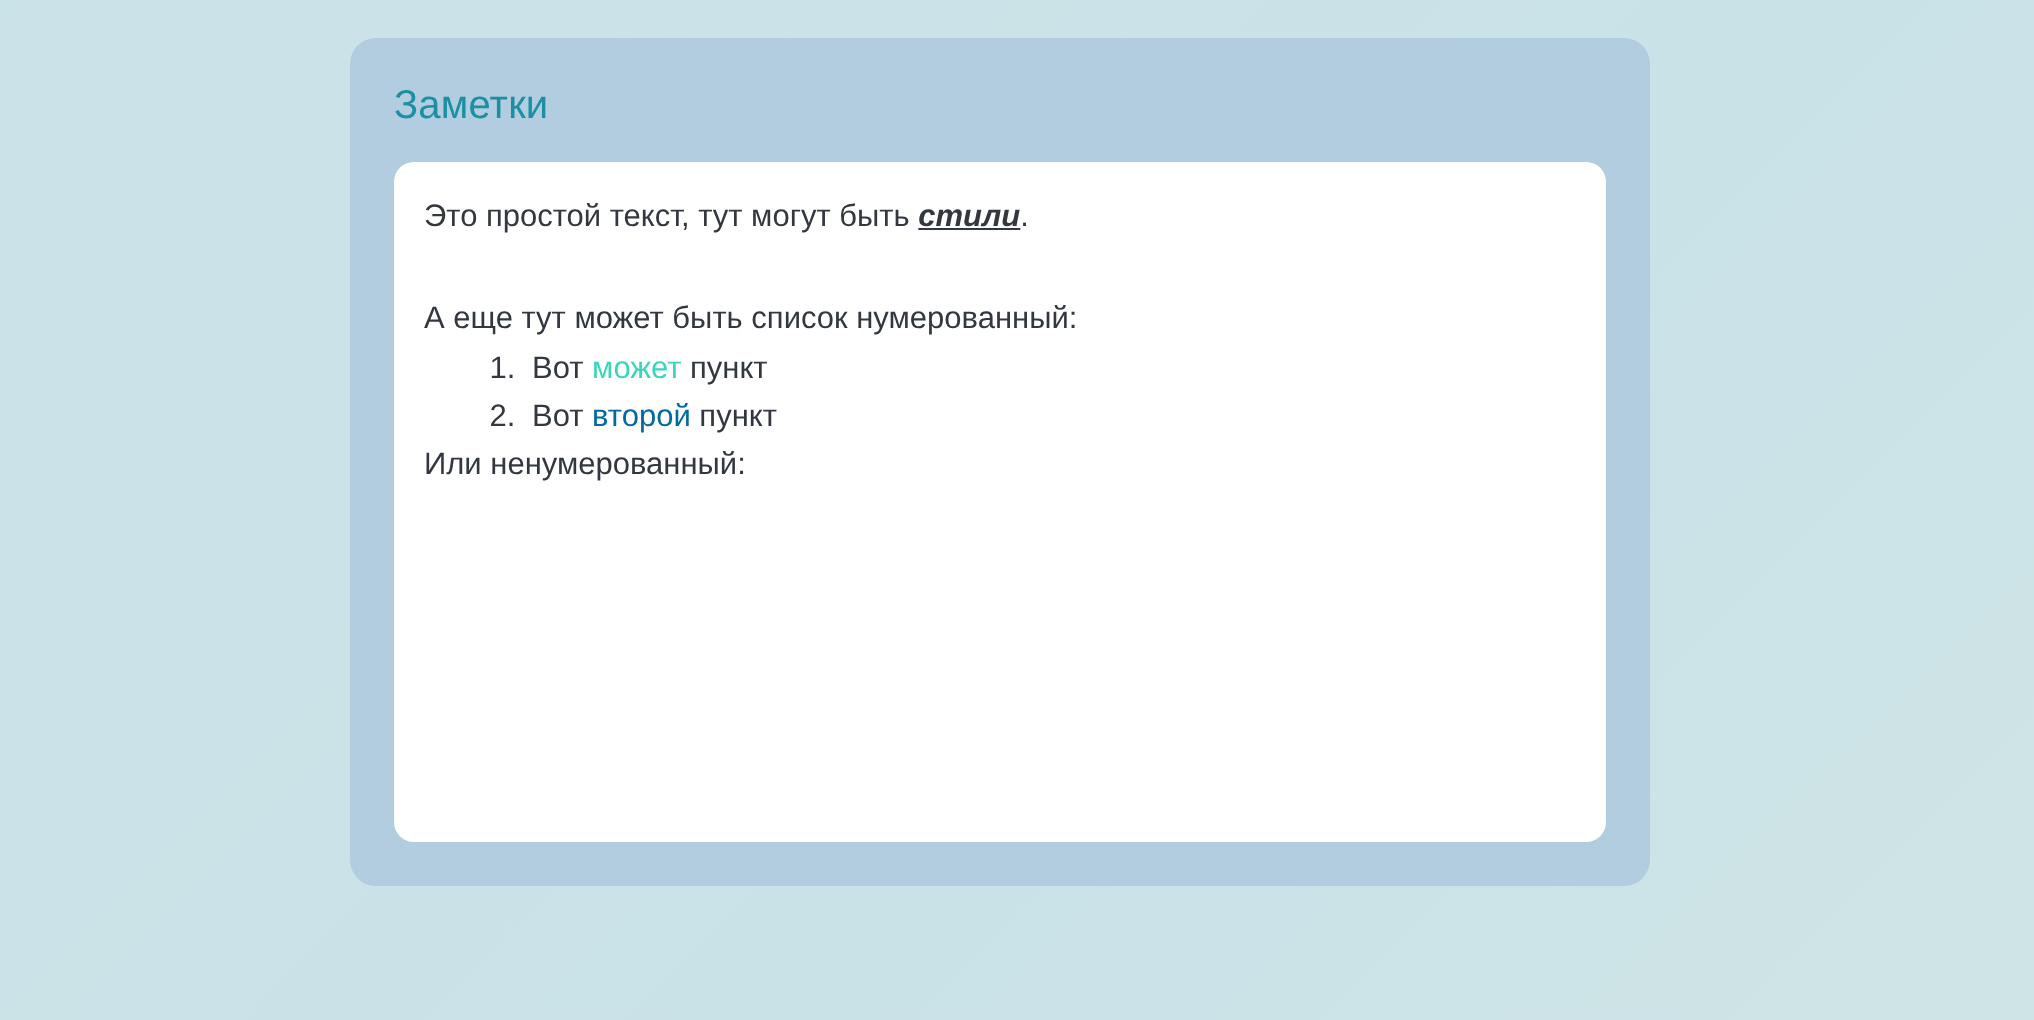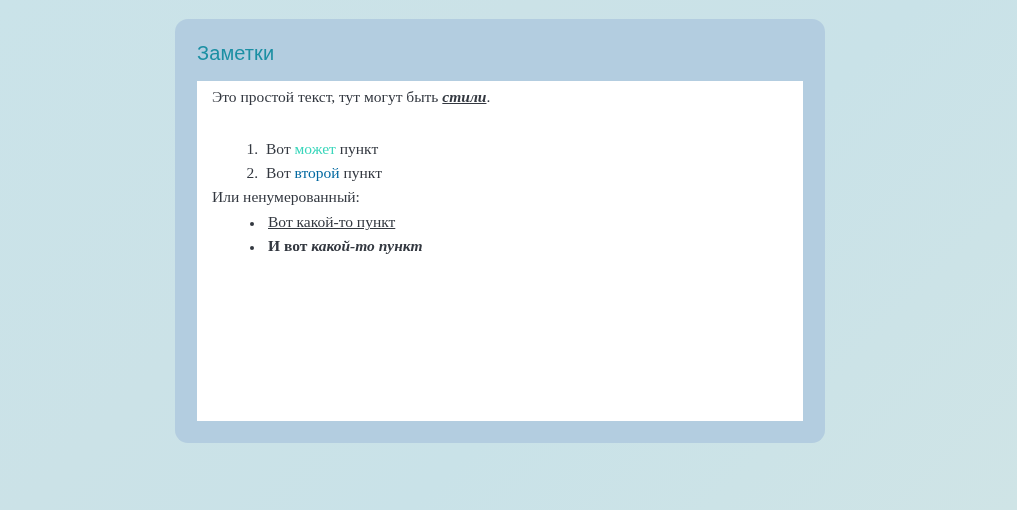--- a/index.html
+++ b/index.html
@@ -44,25 +44,24 @@
   }
 
   
   .editor-card {
     position: absolute;
     left: 22px;
     top: 62px;
     width: 606px;
     height: 340px;
     background: #ffffff;
-    border-radius: 0;
+    border-radius: 10px;
     box-sizing: border-box;
-    padding: 4px 15px 12px 15px;
+    padding: 16px 15px 12px 15px;
     overflow: hidden;
-    font-family: Liberation Serif, serif;
   }
 
   .doc {
     font-size: 15.5px;
     line-height: 1.55;
     color: #333840;
   }
 
   .para {
     margin: 0;
@@ -118,30 +117,27 @@
 
     <div class="panel-title">Заметки</div>
 
     <div class="editor-card">
       <div class="doc">
 
         <p class="para"><span>Это простой текст, тут могут быть </span><span class="styled-run">стили</span><span>.</span></p>
 
         <div class="spacer-line"></div>
 
+        <p class="para">А еще тут может быть список нумерованный:</p>
 
         <ol class="num-list">
           <li><span>Вот </span><span class="txt-first">может</span><span> пункт</span></li>
           <li><span>Вот </span><span class="txt-second">второй</span><span> пункт</span></li>
         </ol>
 
         <p class="para gap-before">Или ненумерованный:</p>
 
-        <ul class="bul-list">
-          <li><span class="u-run">Вот какой-то пункт</span></li>
-          <li><span class="b-run">И вот </span><span class="bi-run">какой-то пункт</span></li>
-        </ul>
 
       </div>
     </div>
 
   </div>
 </div>
 
 </body></html>

